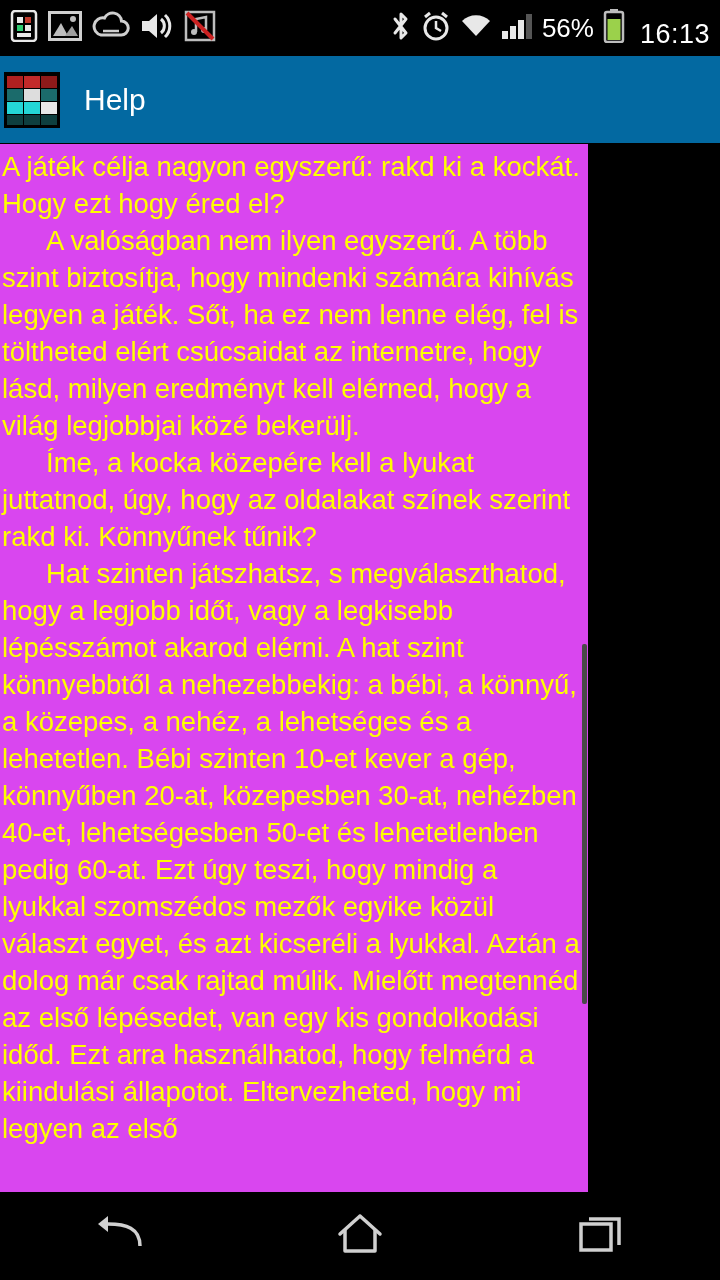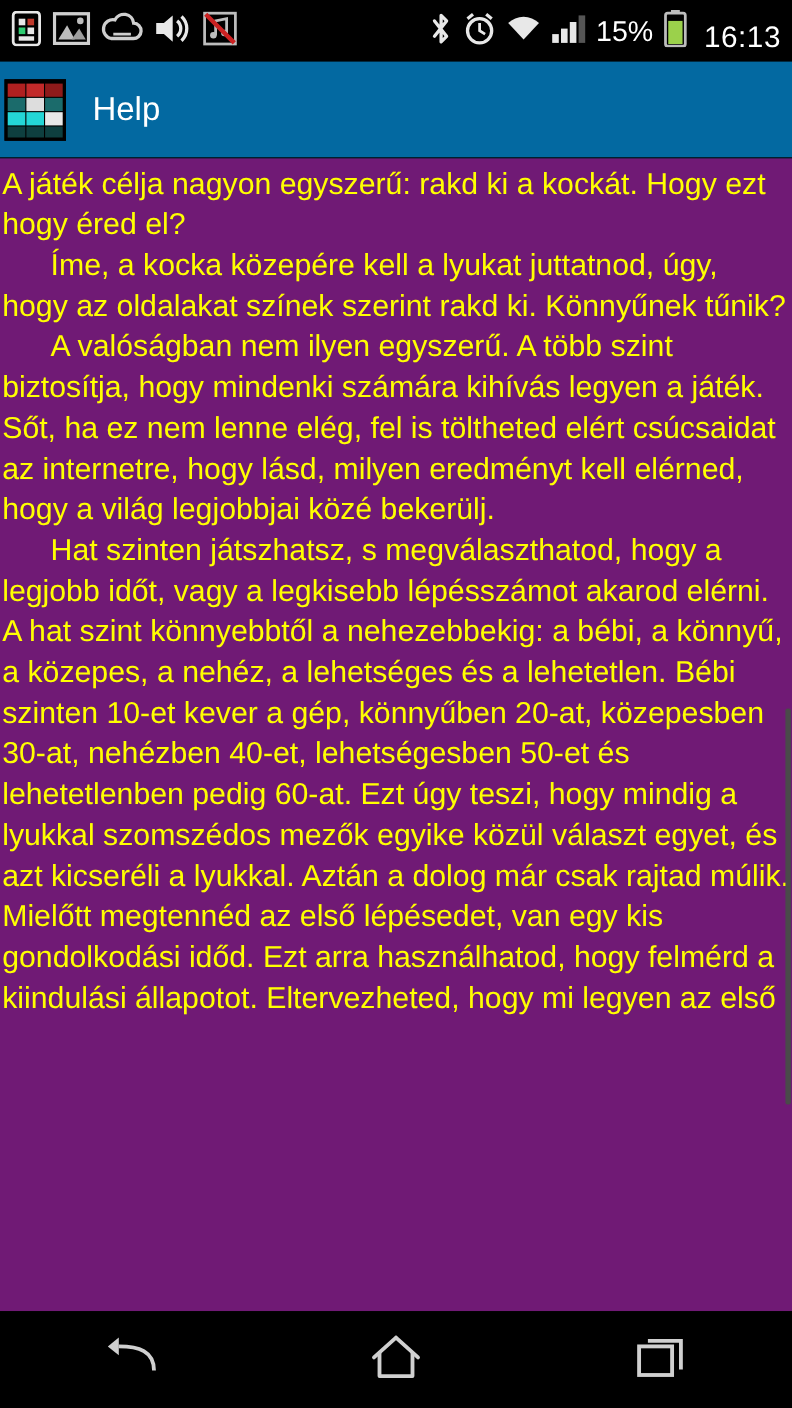--- a/index.html
+++ b/index.html
@@ -53,24 +53,24 @@
     font-size:30px;
     margin-left:24px;
     font-weight:400;
   }
 
   
   .content {
     position:absolute;
     top:144px;
     left:0;
-    width:720px;
+    width:588px;
     height:1048px;
     overflow:hidden;
-    background:#701a75;
+    background:#d946ef;
     padding:4px 2px 0 2px;
   }
   .content p {
     color:#ffff00;
     font-size:27.5px;
     line-height:37px;
     text-align:left;
     white-space:pre-wrap;
   }
   .content p.indent { text-indent:44px; }
@@ -178,21 +178,21 @@
 
     <span class="ic">
       <svg width="32" height="28" viewBox="0 0 32 28">
         <rect x="1" y="19" width="6" height="8" fill="#e8e8e8"></rect>
         <rect x="9" y="14" width="6" height="13" fill="#e8e8e8"></rect>
         <rect x="17" y="8" width="6" height="19" fill="#e8e8e8"></rect>
         <rect x="25" y="2" width="6" height="25" fill="#555"></rect>
       </svg>
     </span>
 
-    <span class="battery-pct">15%</span>
+    <span class="battery-pct">56%</span>
 
     <span class="ic">
       <svg width="22" height="34" viewBox="0 0 22 34">
         <rect x="7" y="0" width="8" height="3" fill="#bdbdbd"></rect>
         <rect x="2" y="3" width="18" height="30" rx="2" fill="none" stroke="#bdbdbd" stroke-width="2.5"></rect>
         <rect x="4.5" y="10" width="13" height="21" fill="#9bd14b"></rect>
       </svg>
     </span>
 
     <span class="clock">16:13</span>
@@ -215,22 +215,22 @@
       <rect x="3" y="43" width="16" height="10" fill="#0e3f3f"></rect>
       <rect x="20" y="43" width="16" height="10" fill="#0e3f3f"></rect>
       <rect x="37" y="43" width="16" height="10" fill="#0e3f3f"></rect>
     </svg>
   </span>
   <span class="app-title">Help</span>
 </div>
 
 <div class="content">
   <p>A játék célja nagyon egyszerű: rakd ki a kockát. Hogy ezt hogy éred el?</p>
+  <p class="indent">A valóságban nem ilyen egyszerű. A több szint biztosítja, hogy mindenki számára kihívás legyen a játék. Sőt, ha ez nem lenne elég, fel is töltheted elért csúcsaidat az internetre, hogy lásd, milyen eredményt kell elérned, hogy a világ legjobbjai közé bekerülj.</p>
   <p class="indent">Íme, a kocka közepére kell a lyukat juttatnod, úgy, hogy az oldalakat színek szerint rakd ki. Könnyűnek tűnik?</p>
-  <p class="indent">A valóságban nem ilyen egyszerű. A több szint biztosítja, hogy mindenki számára kihívás legyen a játék. Sőt, ha ez nem lenne elég, fel is töltheted elért csúcsaidat az internetre, hogy lásd, milyen eredményt kell elérned, hogy a világ legjobbjai közé bekerülj.</p>
   <div class="gap"></div>
   <p class="indent">Hat szinten játszhatsz, s megválaszthatod, hogy a legjobb időt, vagy a legkisebb lépésszámot akarod elérni. A hat szint könnyebbtől a nehezebbekig: a bébi, a könnyű, a közepes, a nehéz, a lehetséges és a lehetetlen. Bébi szinten 10-et kever a gép, könnyűben 20-at, közepesben 30-at, nehézben 40-et, lehetségesben 50-et és lehetetlenben pedig 60-at. Ezt úgy teszi, hogy mindig a lyukkal szomszédos mezők egyike közül választ egyet, és azt kicseréli a lyukkal. Aztán a dolog már csak rajtad múlik. Mielőtt megtennéd az első lépésedet, van egy kis gondolkodási időd. Ezt arra használhatod, hogy felmérd a kiindulási állapotot. Eltervezheted, hogy mi legyen az első</p>
   <div class="scrollbar"></div>
 </div>
 
 <div class="navbar">
   <div class="navbtn">
     <span>
       <svg width="48" height="40" viewBox="0 0 48 40">
         <path d="M44 32 C44 14, 30 10, 12 10" fill="none" stroke="#d0d0d0" stroke-width="3.5"></path>

